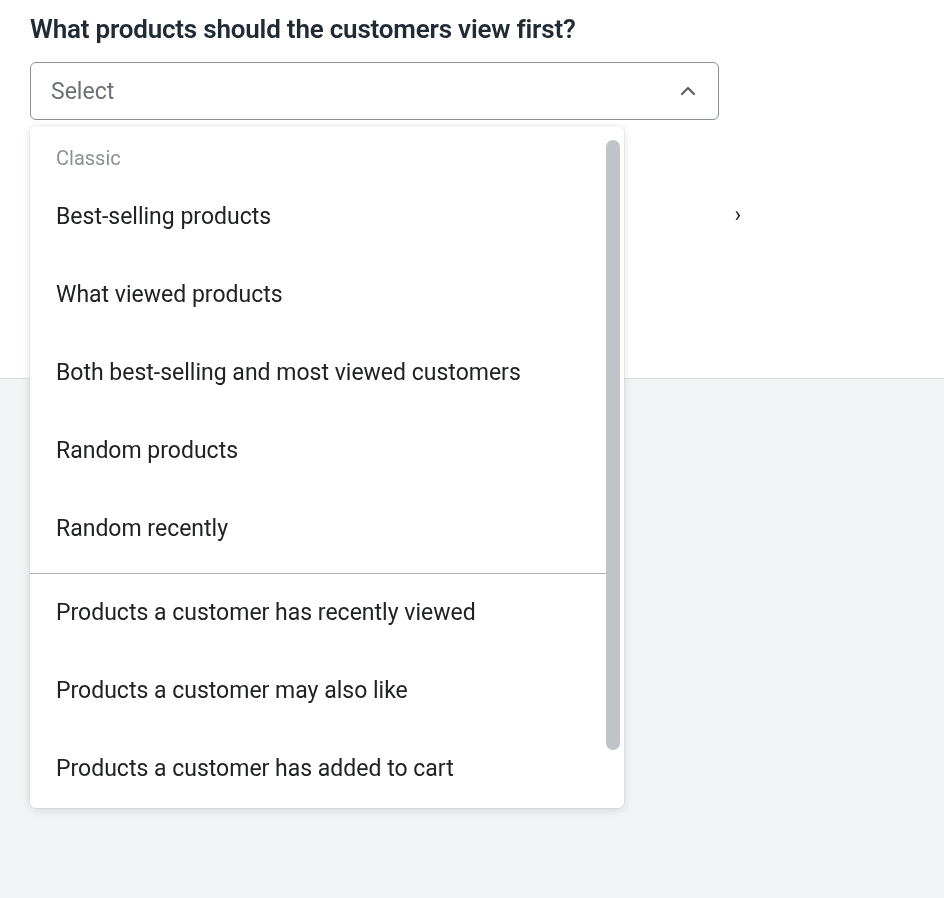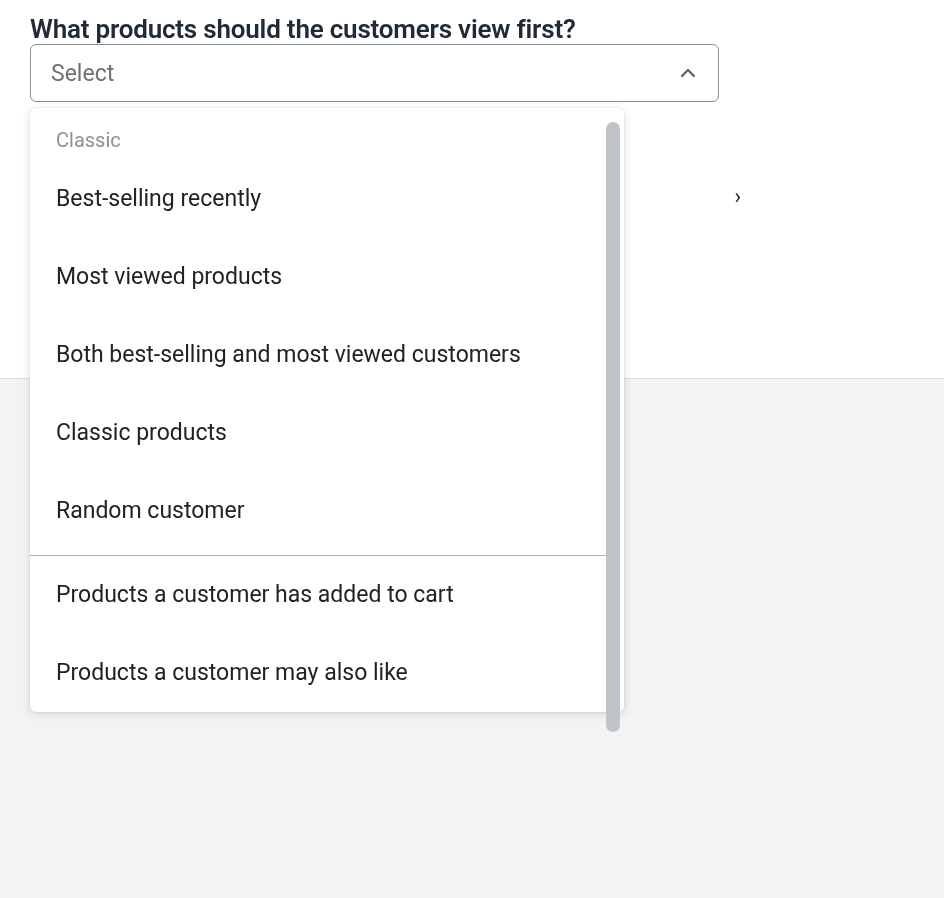--- a/index.html
+++ b/index.html
@@ -25,21 +25,21 @@
       border-top: 1px solid #d9dce0;
     }
     .content {
       position: relative;
       padding: 14px 30px 0 30px;
     }
     .label {
       font-size: 26px;
       font-weight: 650;
       color: #212b36;
-      margin-bottom: 0;
+      margin-bottom: 18px;
       letter-spacing: -0.2px;
     }
     .select-wrapper {
       position: relative;
       width: 689px;
     }
     .select-control {
       width: 100%;
       height: 58px;
       border: 1px solid #8a8f94;
@@ -140,30 +140,31 @@
         <svg viewBox="0 0 16 10" fill="none" stroke="#5c5f62" stroke-width="2.2" stroke-linecap="round" stroke-linejoin="round">
           <polyline points="2,8 8,2 14,8"></polyline>
         </svg>
       </span>
     </div>
 
     <div class="dropdown">
       <div class="dropdown-inner">
 
         <div class="group-header">Classic</div>
-        <div class="option">Best-selling recently</div>
-        <div class="option">Most viewed products</div>
+        <div class="option">Best-selling products</div>
+        <div class="option">What viewed products</div>
         <div class="option">Both best-selling and most viewed customers</div>
-        <div class="option">Classic products</div>
-        <div class="option">Random customer</div>
+        <div class="option">Random products</div>
+        <div class="option">Random recently</div>
 
         <div class="divider"></div>
 
+        <div class="option">Products a customer has recently viewed</div>
+        <div class="option">Products a customer may also like</div>
         <div class="option">Products a customer has added to cart</div>
-        <div class="option">Products a customer may also like</div>
 
       </div>
 
       <div class="scrollbar-track">
         <div class="scrollbar-thumb"></div>
       </div>
     </div>
 
     <span class="hidden-chevron-right">›</span>
   </div>

